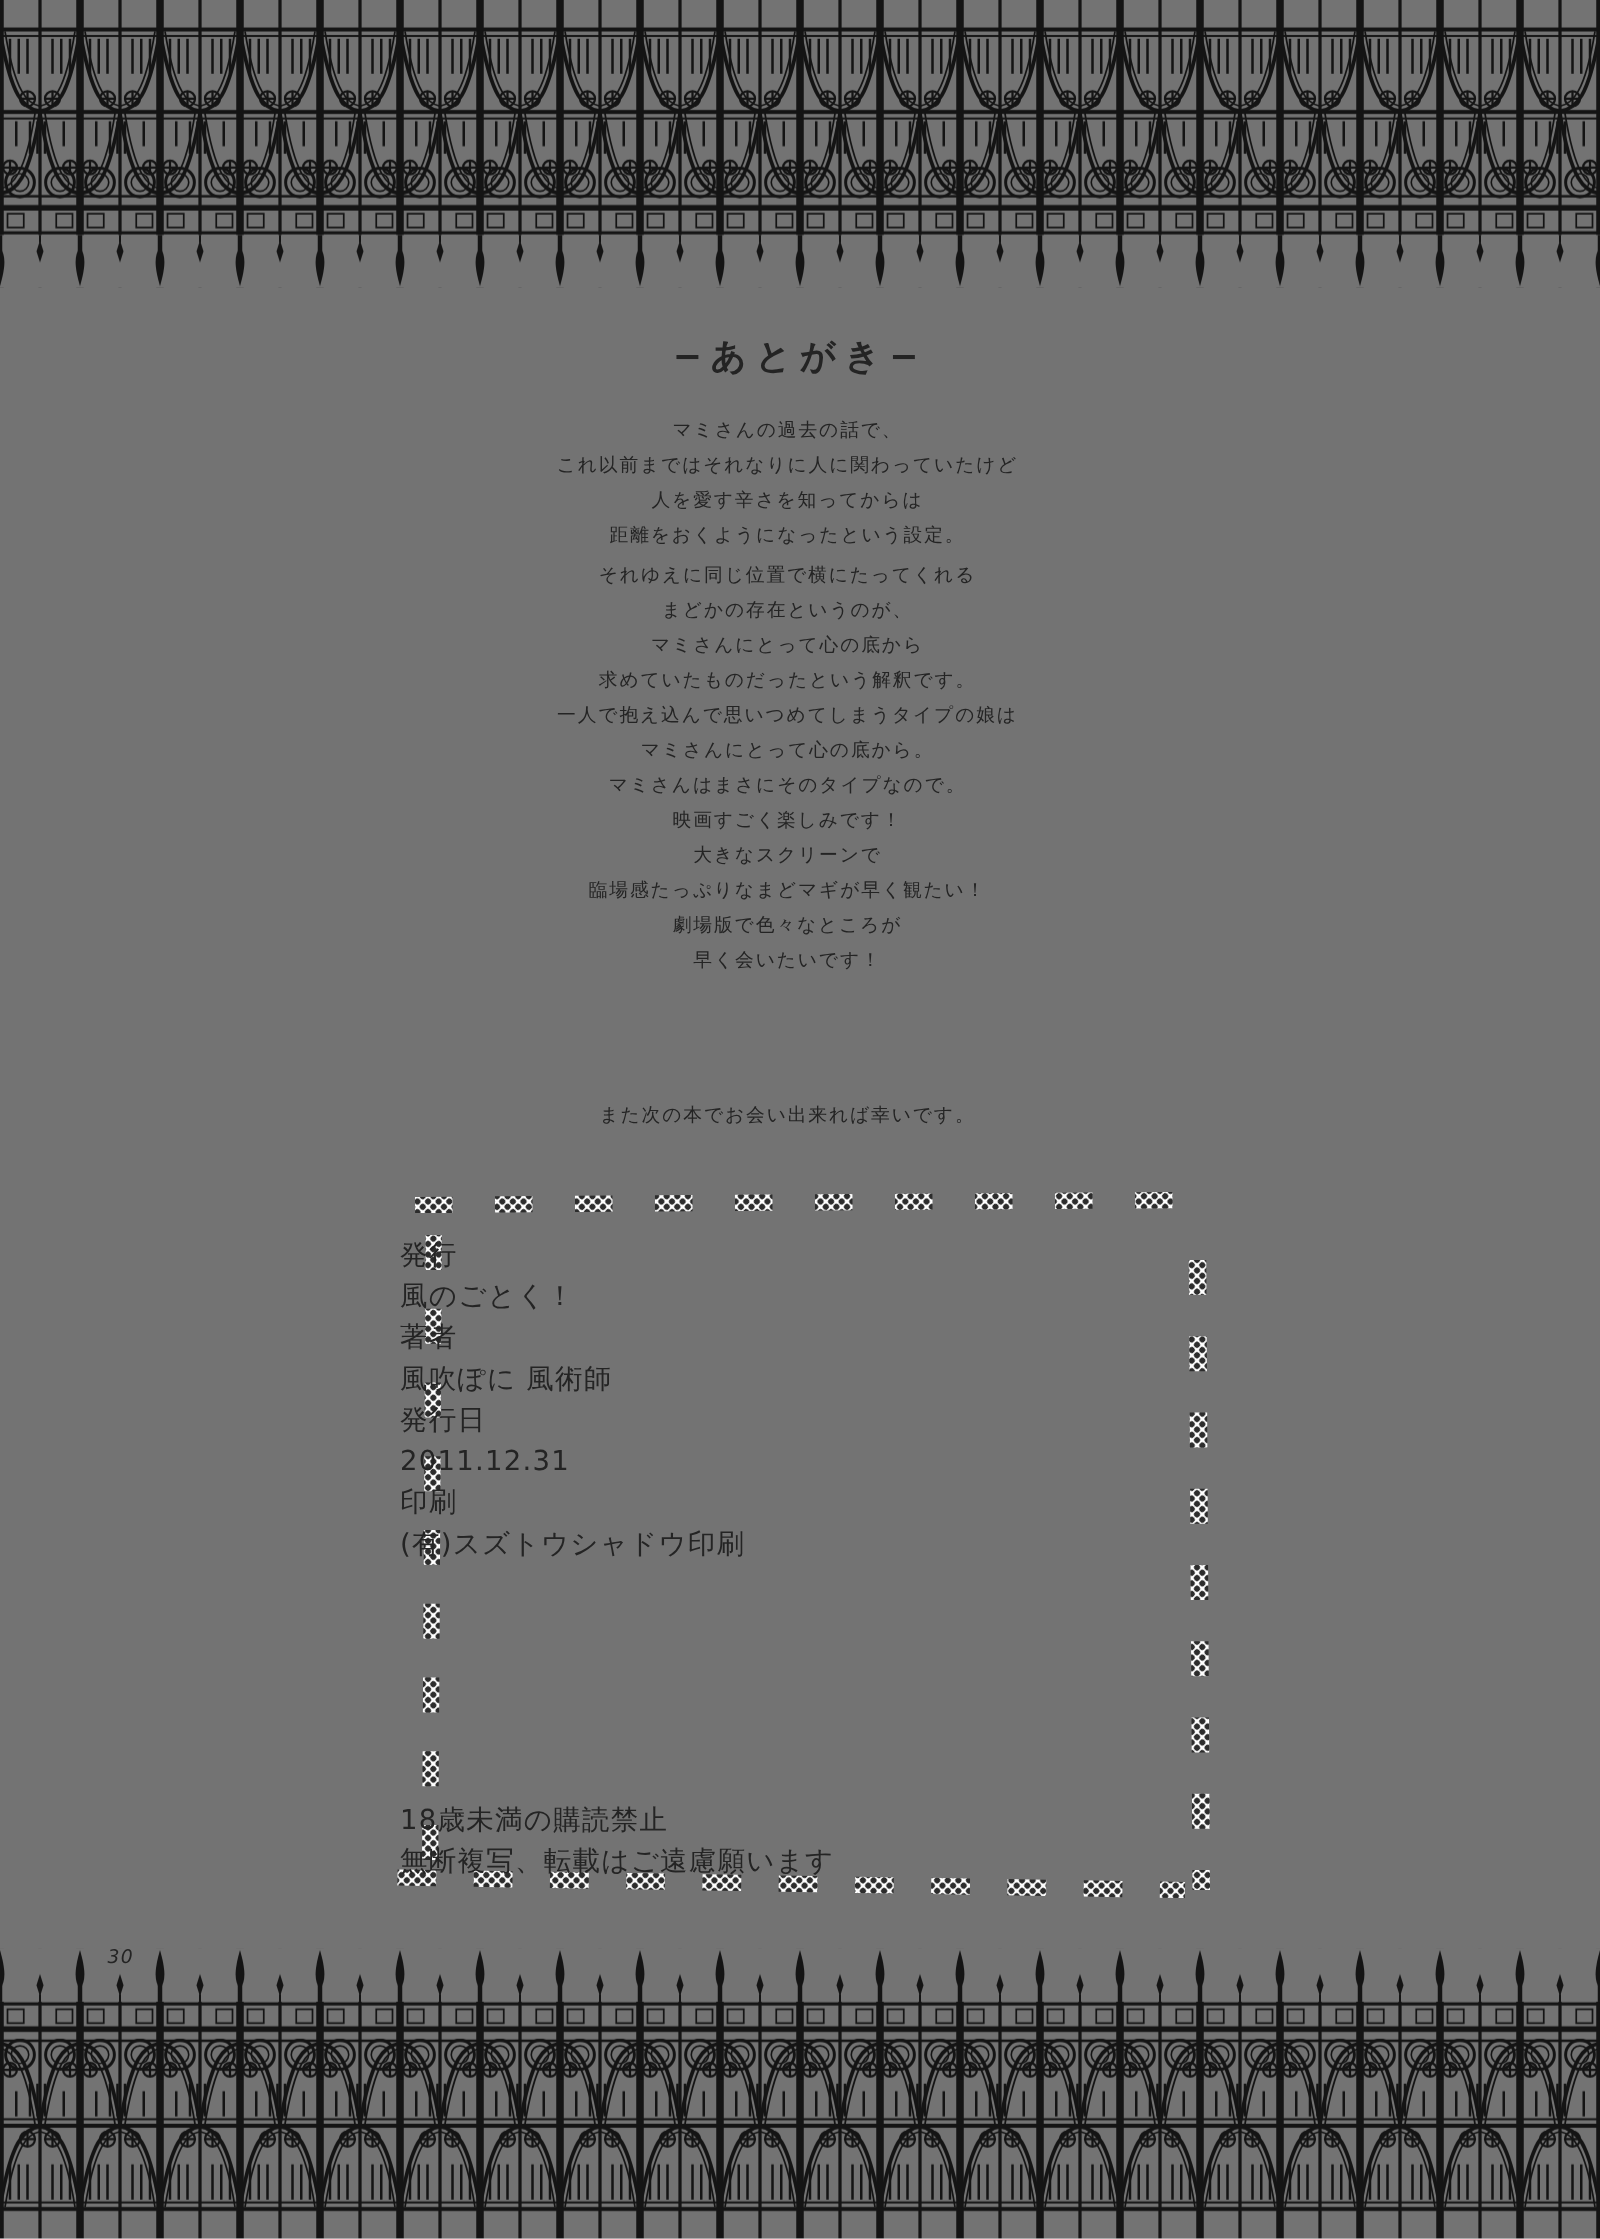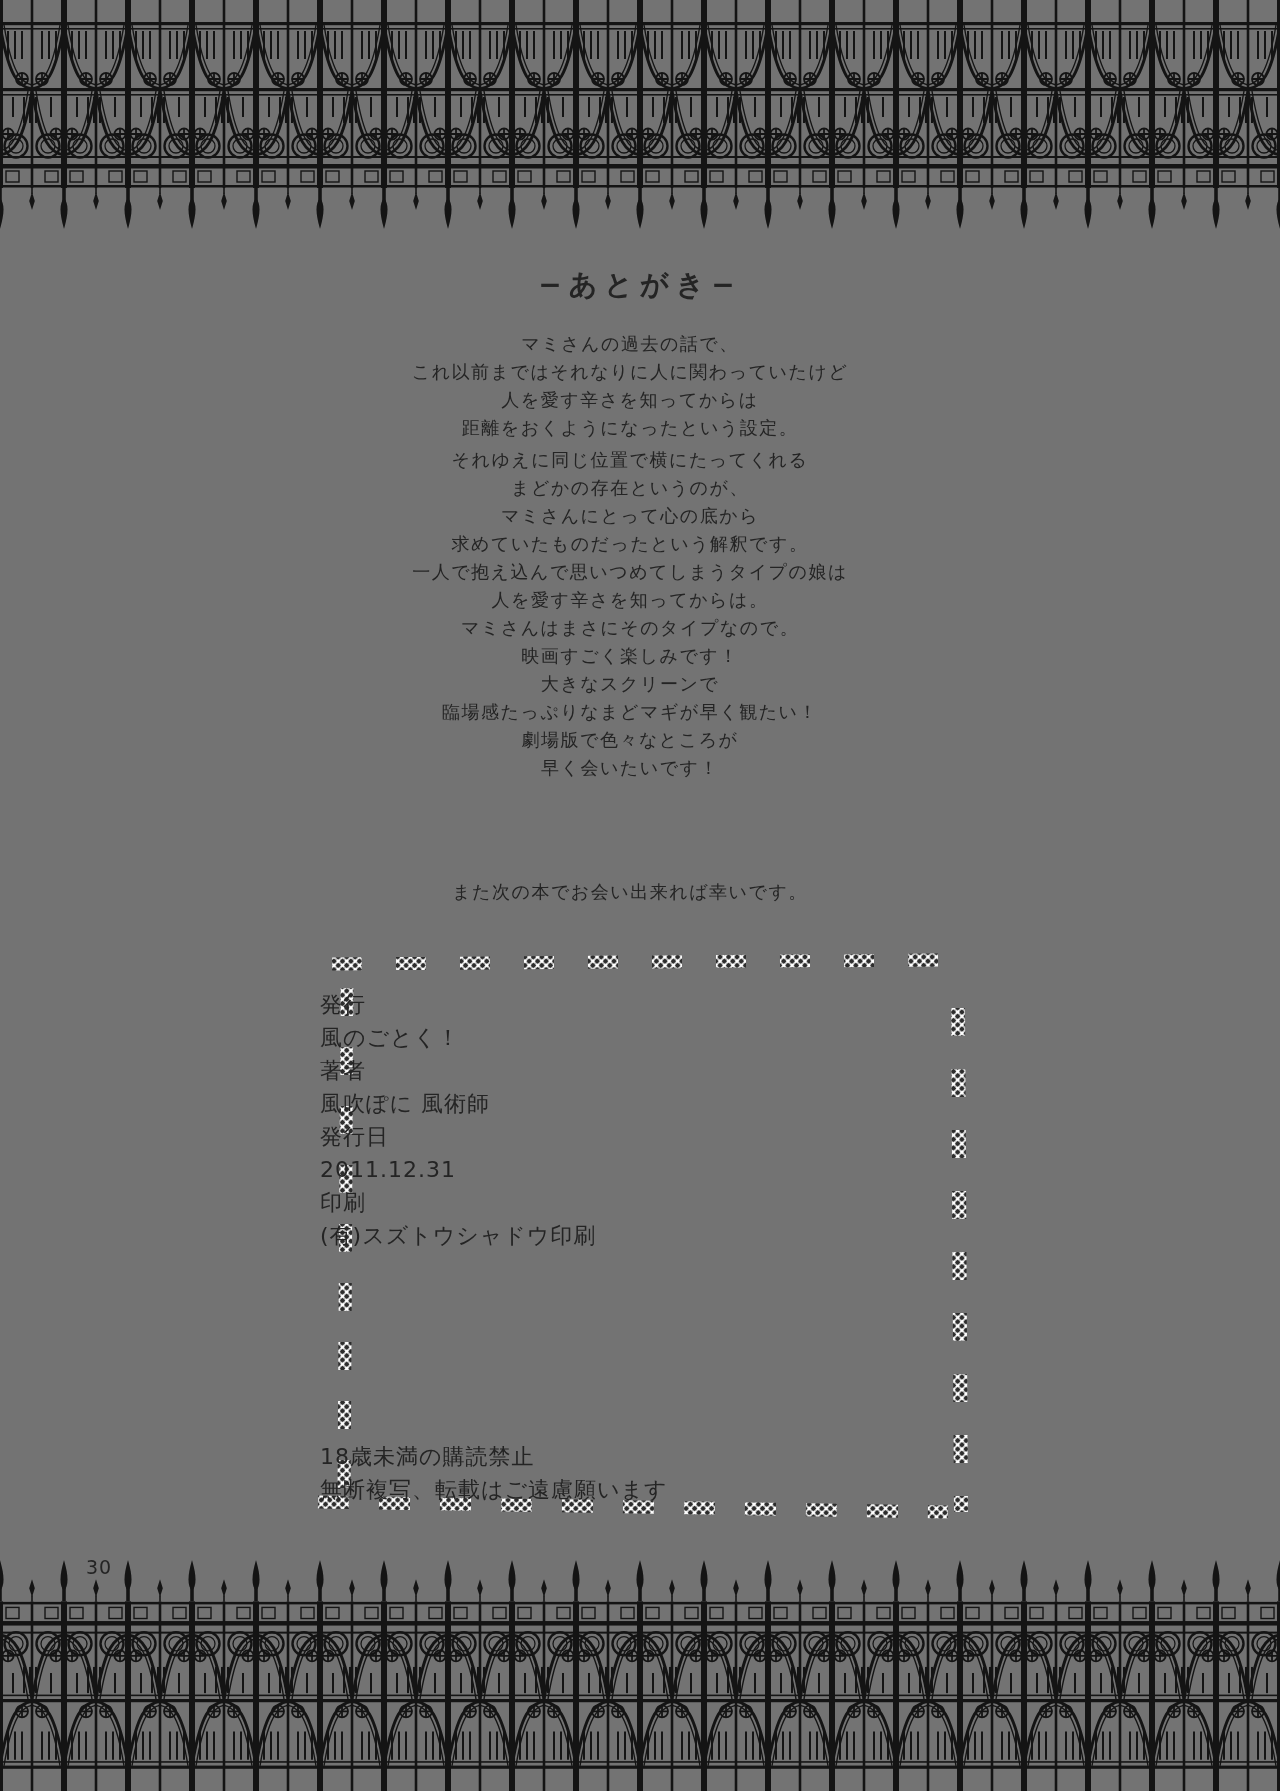--- a/index.html
+++ b/index.html
@@ -10,34 +10,35 @@
   }
   .fence{position:absolute;left:0;width:1280px;display:block;}
   .fence-top{top:0;height:230px;}
   .fence-bottom{bottom:0;height:232px;transform:scaleY(-1);}
   .page-title{
     position:absolute;top:266px;left:0;width:1280px;margin:0;
     text-align:center;font-size:28px;font-weight:bold;letter-spacing:7px;
   }
   .ablock{
     position:absolute;left:40px;width:1180px;text-align:center;
-    font-size:18px;line-height:28px;letter-spacing:1.5px;
+    font-size:15px;line-height:28px;letter-spacing:1.5px;
   }
   .ablock p{margin:0;}
   .b1{top:330px;} .b2{top:446px;} .b3{top:642px;} .b4{top:810px;} .b5{top:878px;}
   .cblock{
     position:absolute;left:320px;width:660px;text-align:left;
     font-size:22px;line-height:33px;letter-spacing:1px;
   }
   .cblock p{margin:0;}
   .cg1{top:988px;} .cg2{top:1281px;} .cg3{top:1440px;}
   .box-border{position:absolute;left:300px;top:940px;width:690px;height:600px;}
   .page-number{
-    position:absolute;left:86px;top:1556px;font-size:19px;letter-spacing:1px;
+    position:absolute;left:86px;top:1556px;font-size:15px;letter-spacing:1px;
     z-index:5;
+    font-style:italic;
   }
 </style>
 </head>
 <body>
 
 <div class="page">
 
   <svg class="fence fence-top" viewBox="0 0 1280 230" preserveAspectRatio="none" aria-hidden="true">
     <defs>
       <pattern id="fpA" width="64" height="230" patternUnits="userSpaceOnUse">
@@ -111,21 +112,21 @@
     <p>人を愛す辛さを知ってからは</p>
     <p>距離をおくようになったという設定。</p>
   </div>
 
   <div class="ablock b2">
     <p>それゆえに同じ位置で横にたってくれる</p>
     <p>まどかの存在というのが、</p>
     <p>マミさんにとって心の底から</p>
     <p>求めていたものだったという解釈です。</p>
     <p>一人で抱え込んで思いつめてしまうタイプの娘は</p>
-    <p>人を愛す辛さを知ってからは。</p>
+    <p>マミさんにとって心の底から。</p>
     <p>マミさんはまさにそのタイプなので。</p>
   </div>
 
   <div class="ablock b3">
     <p>映画すごく楽しみです！</p>
     <p>大きなスクリーンで</p>
     <p>臨場感たっぷりなまどマギが早く観たい！</p>
     <p>劇場版で色々なところが</p>
     <p>早く会いたいです！</p>
   </div>

